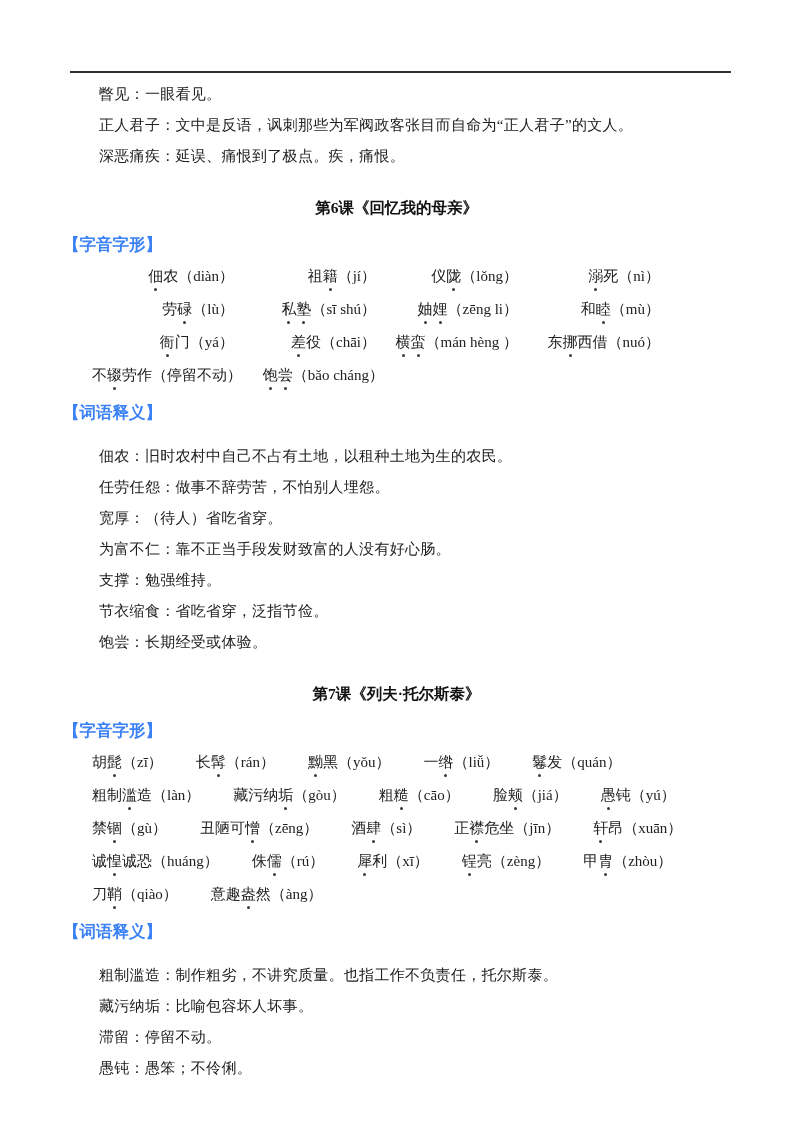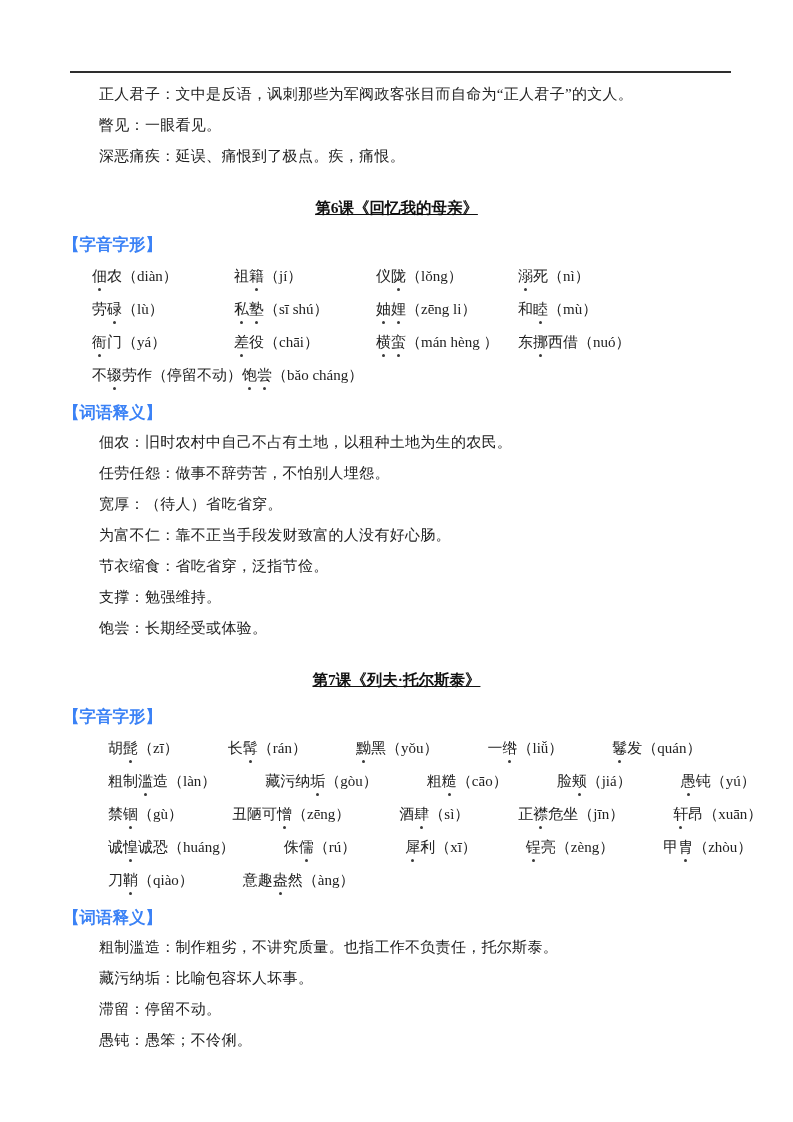--- a/index.html
+++ b/index.html
@@ -30,85 +30,84 @@
     line-height: 18px;
     letter-spacing: 0.3px;
   }
   .lesson-title {
     margin: 33px 0 0 0;
     text-align: center;
     font-size: 15.5px;
     line-height: 19px;
     font-weight: bold;
     color: #111;
-    text-decoration: underline;
   }
   .sec-red {
     margin: 18px 0 0 63px;
     font-size: 16.5px;
     line-height: 20px;
     font-weight: bold;
     color: #3b82f6;
   }
   .pgrid { margin: 12px 0 0 92px; }
   .prow {
     margin: 0 0 14px 0;
     font-size: 15px;
     line-height: 19px;
     white-space: nowrap;
   }
   .pitem {
     display: inline-block;
     vertical-align: top;
   }
-  .pgrid.tabs .pitem { min-width: 142px; }
-  .pgrid.flow .pitem { margin-right: 33px; margin-left: 16px; }
-  .dlist { margin: 10px 58px 0 99px; }
+  .pgrid.tabs .pitem { min-width: 142px; text-align: right; }
+  .pgrid.flow .pitem { margin-right: 33px; }
+  .dlist { margin: 24px 58px 0 99px; }
   
   .em { position: relative; display: inline-block; }
   .em::after {
     content: "";
     position: absolute;
     left: 50%; bottom: -5px;
     width: 3px; height: 3px;
     margin-left: -1.5px;
     border-radius: 50%;
     background: #3a3a3a;
   }
 </style>
 </head>
 <body>
 
 <div class="page">
 
   <hr class="top-rule">
 
   <div class="top-defs">
+      <p class="defline">瞥见：一眼看见。</p>
       <p class="defline">正人君子：文中是反语，讽刺那些为军阀政客张目而自命为“正人君子”的文人。</p>
-      <p class="defline">瞥见：一眼看见。</p>
       <p class="defline">深恶痛疾：延误、痛恨到了极点。疾，痛恨。</p>
     </div>
 
   <section>
     <h2 class="lesson-title">第6课《回忆我的母亲》</h2>
     <h3 class="sec-red">【字音字形】</h3>
     <div class="pgrid tabs">
         <div class="prow"><span class="pitem"><span class="em">佃</span><span>农</span><span>（diàn）</span></span><span class="pitem"><span>祖</span><span class="em">籍</span><span>（jí）</span></span><span class="pitem"><span>仪</span><span class="em">陇</span><span>（lǒng）</span></span><span class="pitem"><span class="em">溺</span><span>死</span><span>（nì）</span></span></div>
         <div class="prow"><span class="pitem"><span>劳</span><span class="em">碌</span><span>（lù）</span></span><span class="pitem"><span class="em">私</span><span class="em">塾</span><span>（sī shú）</span></span><span class="pitem"><span class="em">妯</span><span class="em">娌</span><span>（zēng li）</span></span><span class="pitem"><span>和</span><span class="em">睦</span><span>（mù）</span></span></div>
         <div class="prow"><span class="pitem"><span class="em">衙</span><span>门</span><span>（yá）</span></span><span class="pitem"><span class="em">差</span><span>役</span><span>（chāi）</span></span><span class="pitem"><span class="em">横</span><span class="em">蛮</span><span>（mán hèng ）</span></span><span class="pitem"><span>东</span><span class="em">挪</span><span>西</span><span>借</span><span>（nuó）</span></span></div>
         <div class="prow"><span class="pitem"><span>不</span><span class="em">辍</span><span>劳</span><span>作</span><span>（停留不动）</span></span><span class="pitem"><span class="em">饱</span><span class="em">尝</span><span>（bǎo cháng）</span></span></div>
       </div>
     <h3 class="sec-red">【词语释义】</h3>
     <div class="dlist">
         <p class="defline">佃农：旧时农村中自己不占有土地，以租种土地为生的农民。</p>
         <p class="defline">任劳任怨：做事不辞劳苦，不怕别人埋怨。</p>
         <p class="defline">宽厚：（待人）省吃省穿。</p>
         <p class="defline">为富不仁：靠不正当手段发财致富的人没有好心肠。</p>
+        <p class="defline">支撑：勉强维持。</p>
         <p class="defline">节衣缩食：省吃省穿，泛指节俭。</p>
-        <p class="defline">支撑：勉强维持。</p>
         <p class="defline">饱尝：长期经受或体验。</p>
       </div>
   </section>
 
   <section>
     <h2 class="lesson-title">第7课《列夫·托尔斯泰》</h2>
     <h3 class="sec-red">【字音字形】</h3>
     <div class="pgrid flow">
         <div class="prow"><span class="pitem"><span>胡</span><span class="em">髭</span><span>（zī）</span></span><span class="pitem"><span>长</span><span class="em">髯</span><span>（rán）</span></span><span class="pitem"><span class="em">黝</span><span>黑</span><span>（yǒu）</span></span><span class="pitem"><span>一</span><span class="em">绺</span><span>（liǚ）</span></span><span class="pitem"><span class="em">鬈</span><span>发</span><span>（quán）</span></span></div>
         <div class="prow"><span class="pitem"><span>粗</span><span>制</span><span class="em">滥</span><span>造</span><span>（làn）</span></span><span class="pitem"><span>藏</span><span>污</span><span>纳</span><span class="em">垢</span><span>（gòu）</span></span><span class="pitem"><span>粗</span><span class="em">糙</span><span>（cāo）</span></span><span class="pitem"><span>脸</span><span class="em">颊</span><span>（jiá）</span></span><span class="pitem"><span class="em">愚</span><span>钝</span><span>（yú）</span></span></div>

